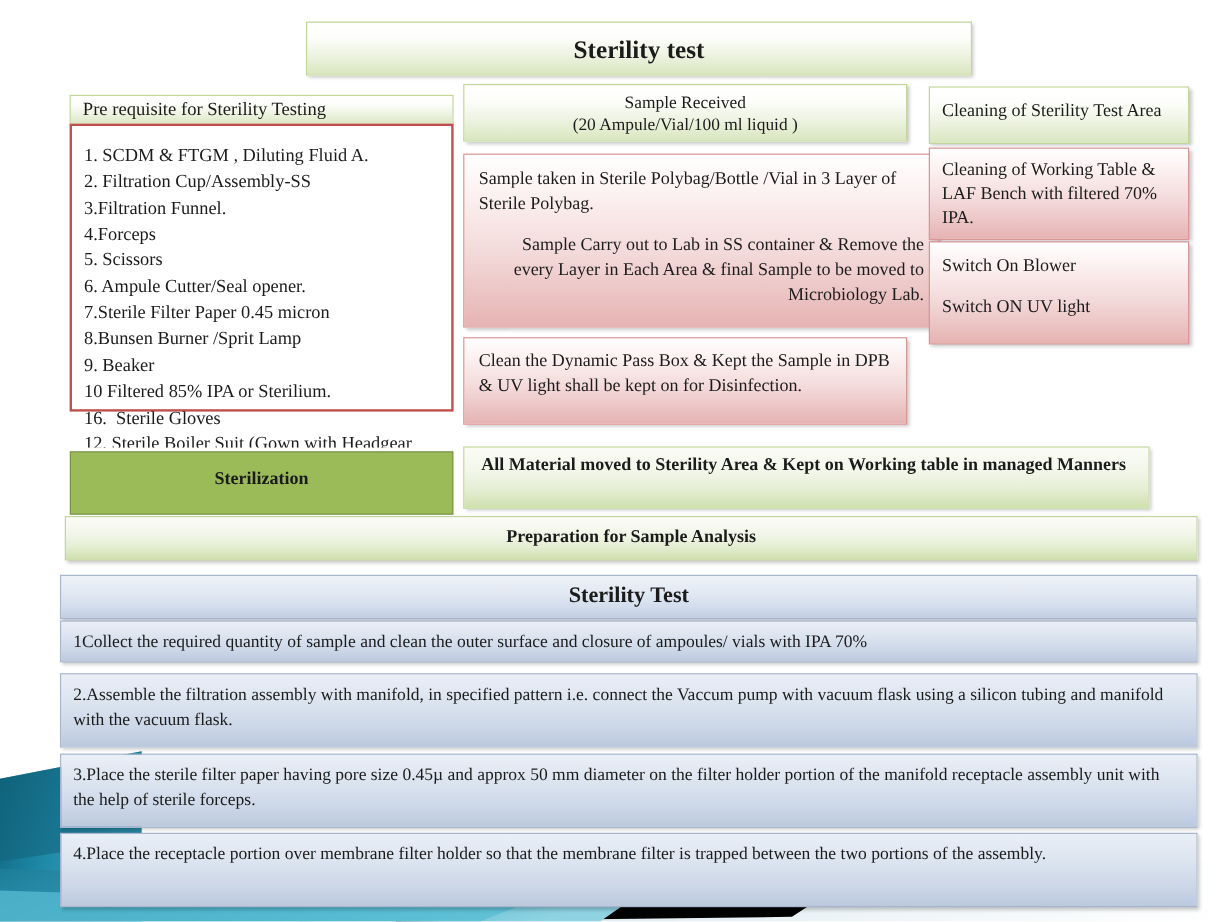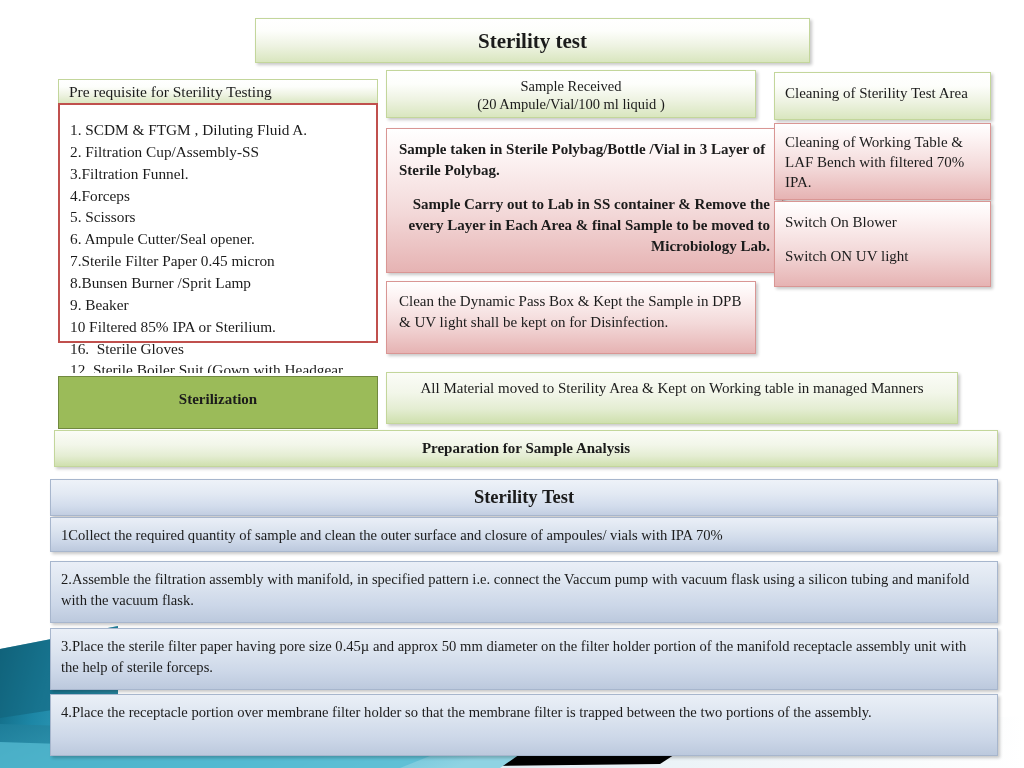--- a/index.html
+++ b/index.html
@@ -65,21 +65,21 @@
   }
   #prereq-list ul{
     list-style:none;margin:0;padding:14px 10px 0 10px;
   }
   #prereq-list li{font-size:15.3px;line-height:1.43;white-space:pre-wrap;}
 
   
   #sample-received{left:386px;top:70px;width:370px;height:48px;}
   #sample-received .t{padding-top:6px;}
 
-  #sample-taken{left:386px;top:128px;width:397px;height:145px;font-weight:bold;}
+  #sample-taken{left:386px;top:128px;width:397px;height:145px;}
   #sample-taken .t{padding:10px 12px;font-size:15px;line-height:1.38;}
   #sample-taken p{margin:0 0 14px 0;}
   #sample-taken p:last-child{margin-bottom:0;text-align:right;}
 
   #dpb{left:386px;top:281px;width:370px;height:73px;}
   #dpb .t{padding:9px 12px;font-size:15px;line-height:1.38;}
 
   
   #clean-area{left:774px;top:72px;width:217px;height:48px;}
   #clean-area .t{padding:11px 0 0 10px;}
@@ -96,21 +96,21 @@
   #sterilization{
     left:58px;top:376px;width:320px;height:53px;
     background:#9bbb59;border:1px solid #71893f;outline:3px solid #ffffff;
   }
   #sterilization .t{
     text-align:center;font-weight:bold;font-size:15px;padding-top:14px;
   }
 
   #all-material{left:386px;top:372px;width:572px;height:52px;}
   #all-material .t{
-    text-align:center;font-weight:normal;font-size:15px;line-height:1.32;padding:6px 14px 0 14px;
+    font-weight:bold;font-size:15px;line-height:1.32;padding:6px 14px 0 14px;
   }
 
   #prep{left:54px;top:430px;width:944px;height:37px;}
   #prep .t{text-align:center;font-weight:bold;font-size:15px;padding-top:9px;}
 
   
   #st-head{left:50px;top:479px;width:948px;height:37px;}
   #st-head .t{text-align:center;font-weight:bold;font-size:18.5px;padding-top:7px;}
 
   .step{left:50px;width:948px;}

